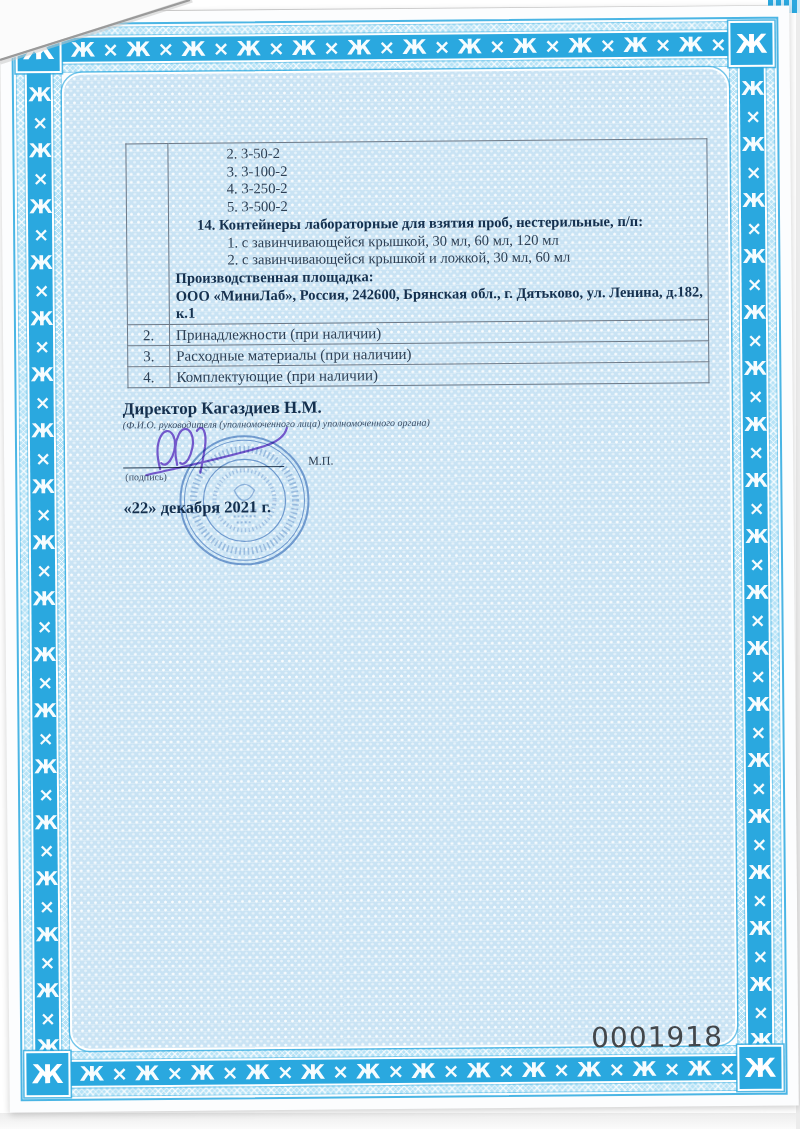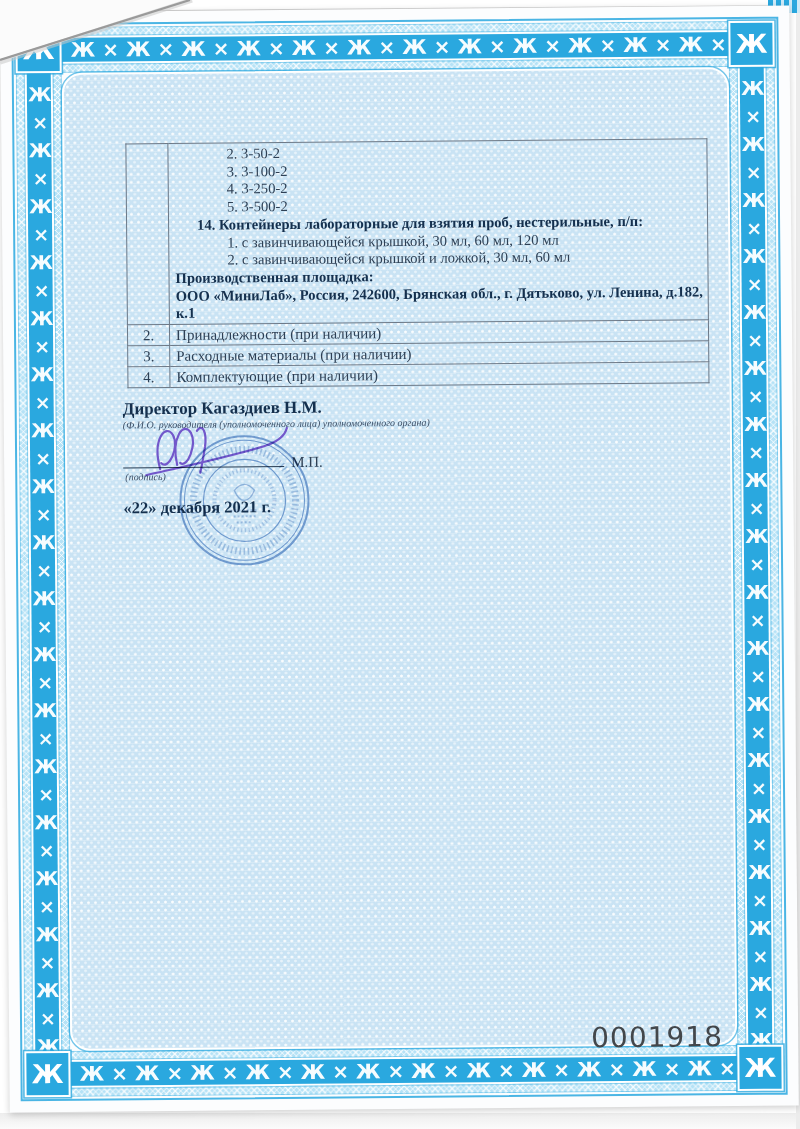--- a/index.html
+++ b/index.html
@@ -64,22 +64,22 @@
   .bigcell{line-height:17.7px;}
   .li58{padding-left:58px;} 
   .li28{padding-left:28px;font-weight:bold;color:var(--ink-bold);}
   .li6{padding-left:6px;font-weight:bold;color:var(--ink-bold);}
   tr.small-row td{height:21px;vertical-align:middle;font-size:15px;}
   tr.small-row td.body{padding:0 4px 0 6px;}
   .sig-director{position:absolute;left:119px;top:388px;font-weight:bold;font-size:17px;color:var(--ink-bold);}
   .sig-caption{position:absolute;left:119px;top:408px;font-style:italic;font-size:10px;color:#3d5068;}
   .sig-line{position:absolute;left:119px;top:441px;width:161px;height:16px;
     border-bottom:1.2px solid #2e4055;}
-  .sig-mp{position:absolute;left:287px;top:444px;font-size:15px;color:var(--ink);}
-  .sig-podpis{position:absolute;left:121px;top:460px;font-style:italic;font-size:10px;color:#3d5068;}
+  .sig-mp{position:absolute;left:304px;top:444px;font-size:12px;color:var(--ink);}
+  .sig-podpis{position:absolute;left:121px;top:460px;font-size:10px;color:#3d5068;}
   .sig-date{position:absolute;left:119px;top:487px;font-weight:bold;font-size:16.5px;color:var(--ink-bold);}
   .serial{position:absolute;left:582px;top:1014px;font-family:"DejaVu Sans",sans-serif;
     font-size:28px;letter-spacing:1px;color:var(--serial);}
   .stamp-svg{position:absolute;left:174px;top:396px;mix-blend-mode:multiply;opacity:.75;z-index:5;}
   .pen-svg{position:absolute;left:130px;top:398px;mix-blend-mode:multiply;opacity:.9;z-index:5;}
 </style>
 </head>
 <body>
 
 <div class="scan-top-line"></div>

